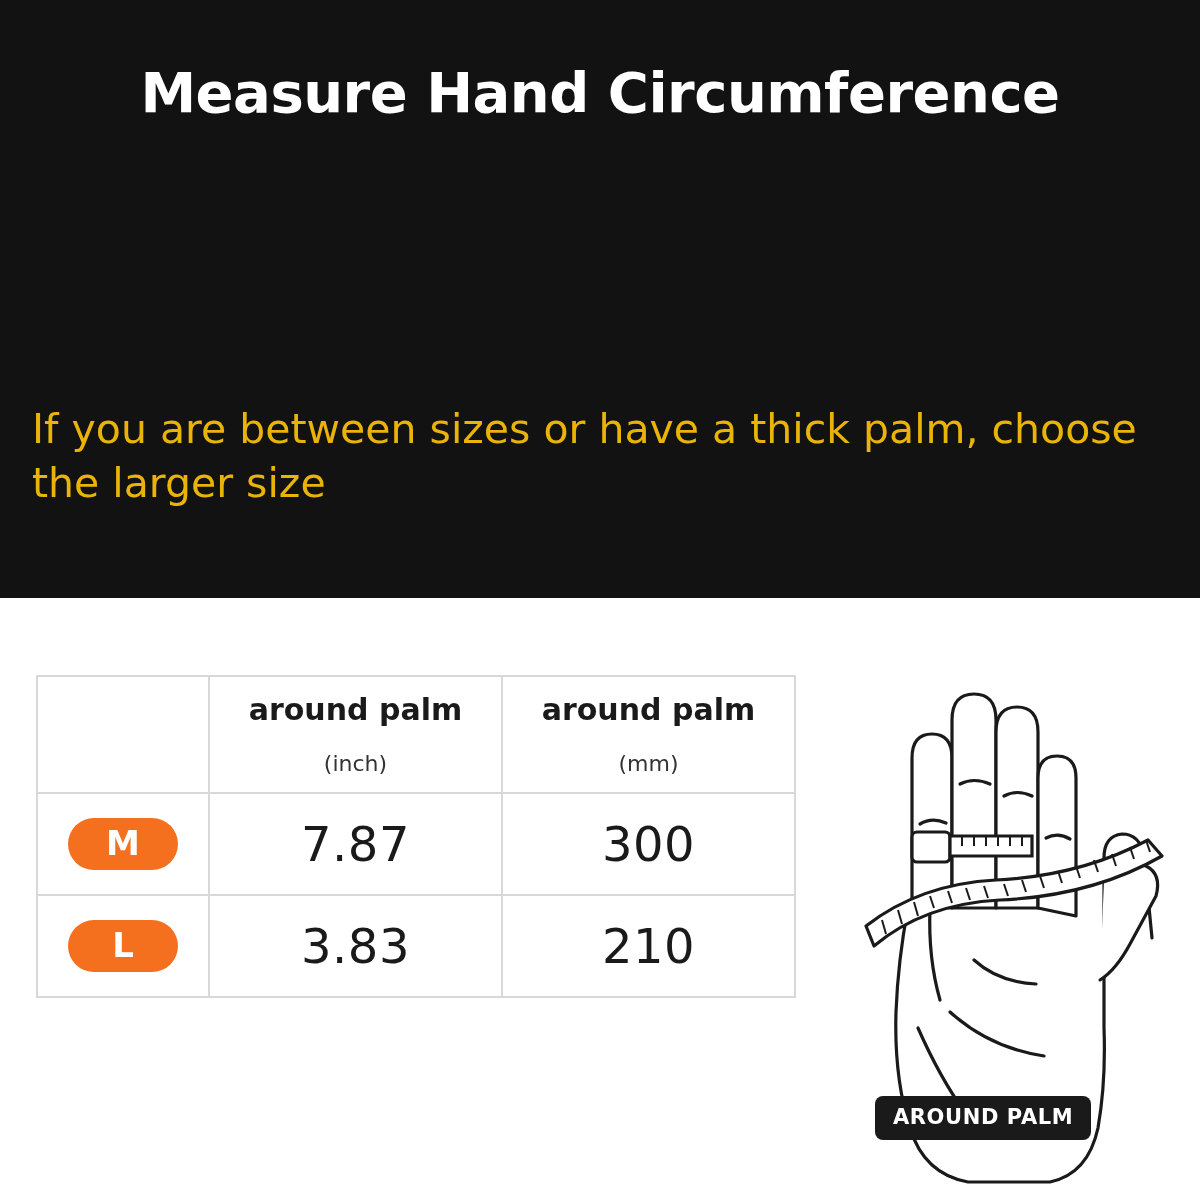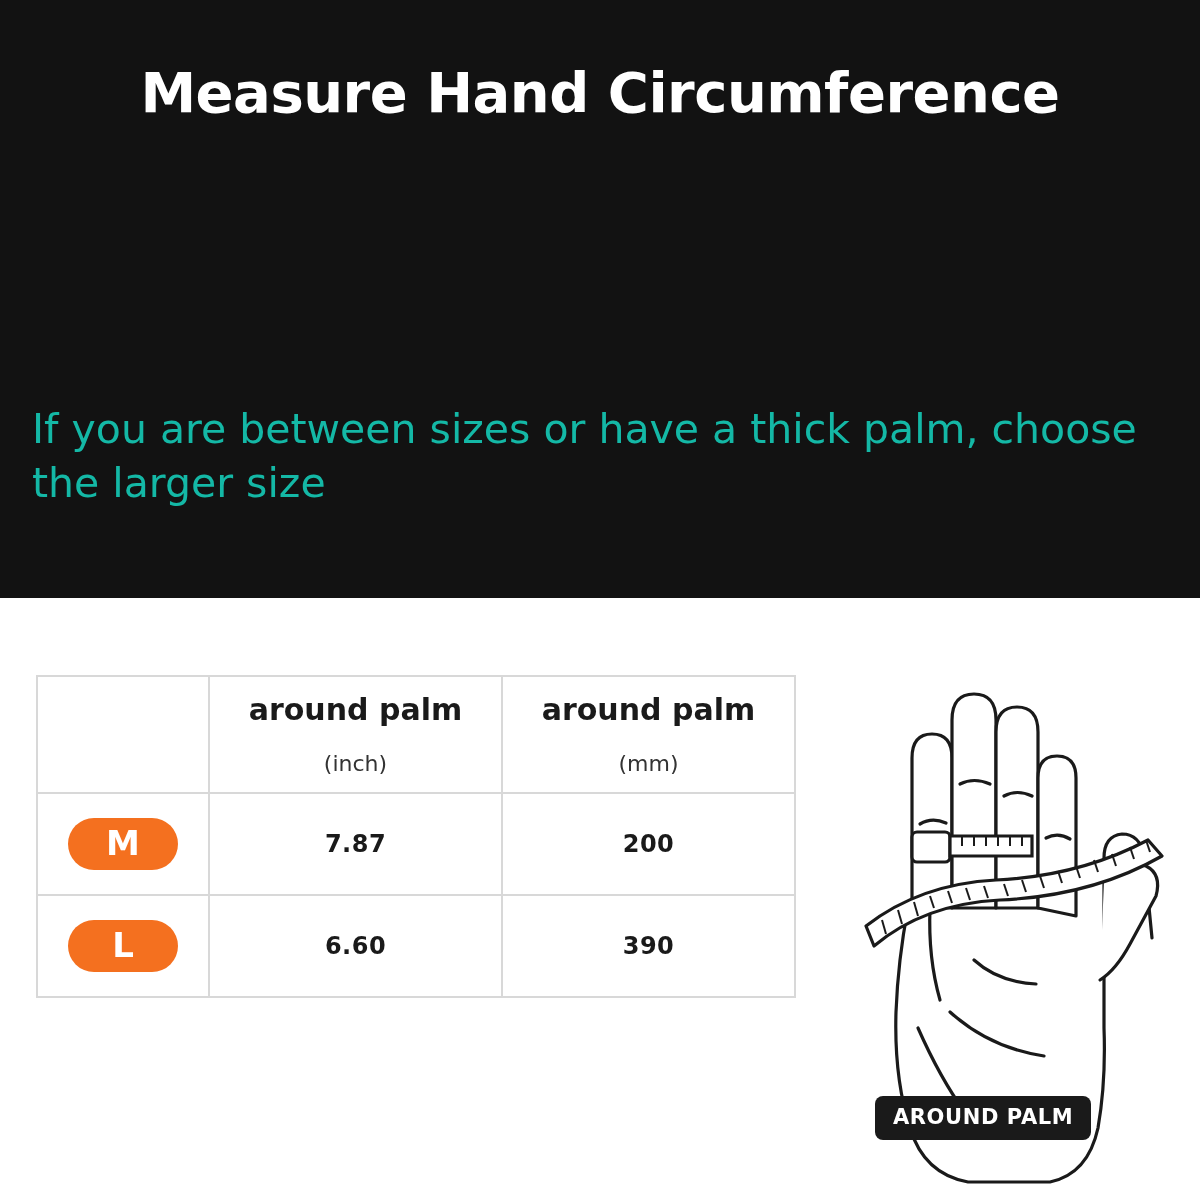--- a/index.html
+++ b/index.html
@@ -52,21 +52,21 @@
     color: #f2f2f2;
     font-size: 41px;
     line-height: 1.32;
     font-weight: 400;
   }
   .hero-note {
     position: absolute;
     left: 32px;
     top: 402px;
     width: 1140px;
-    color: #14b8a6;
+    color: #eab308;
     font-size: 41px;
     line-height: 1.32;
     font-weight: 400;
   }
 
   
   .lower {
     position: absolute;
     left: 0;
     top: 598px;
@@ -103,22 +103,22 @@
   }
   .head-sub {
     font-size: 22px;
     font-weight: normal;
     display: block;
     margin-top: 25px;
     color: #333333;
   }
   .body-row td { height: 100px; }
   .val-cell {
-    font-size: 24px;
-    font-weight: bold;
+    font-size: 48px;
+    font-weight: normal;
     letter-spacing: 0.5px;
     margin-left: 27px;
   }
   .pill {
     display: inline-block;
     background: #f4701f;
     color: #ffffff;
     font-size: 34px;
     font-weight: bold;
     border-radius: 34px;
@@ -178,29 +178,29 @@
           <span class="head-main">around palm</span>
           <span class="head-sub">(mm)</span>
         </td>
       </tr>
 
       <tr class="body-row">
         <td>
           <span class="pill">M</span>
         </td>
         <td class="val-cell">7.87</td>
-        <td class="val-cell">200</td>
+        <td class="val-cell">300</td>
       </tr>
 
       <tr class="body-row">
         <td>
           <span class="pill">L</span>
         </td>
-        <td class="val-cell">6.60</td>
-        <td class="val-cell">390</td>
+        <td class="val-cell">3.83</td>
+        <td class="val-cell">210</td>
       </tr>
 
     </tbody>
       </table>
 
     <div class="hand-wrap">
       <svg class="hand-svg" width="380" height="580" viewBox="0 0 380 580">
         <g fill="none" stroke="#1a1a1a" stroke-width="3.2" stroke-linejoin="round" stroke-linecap="round">
 
           <path d="M112 300 L112 150 Q112 126 132 126 Q152 126 152 150 L152 300 Z" fill="#ffffff"></path>

